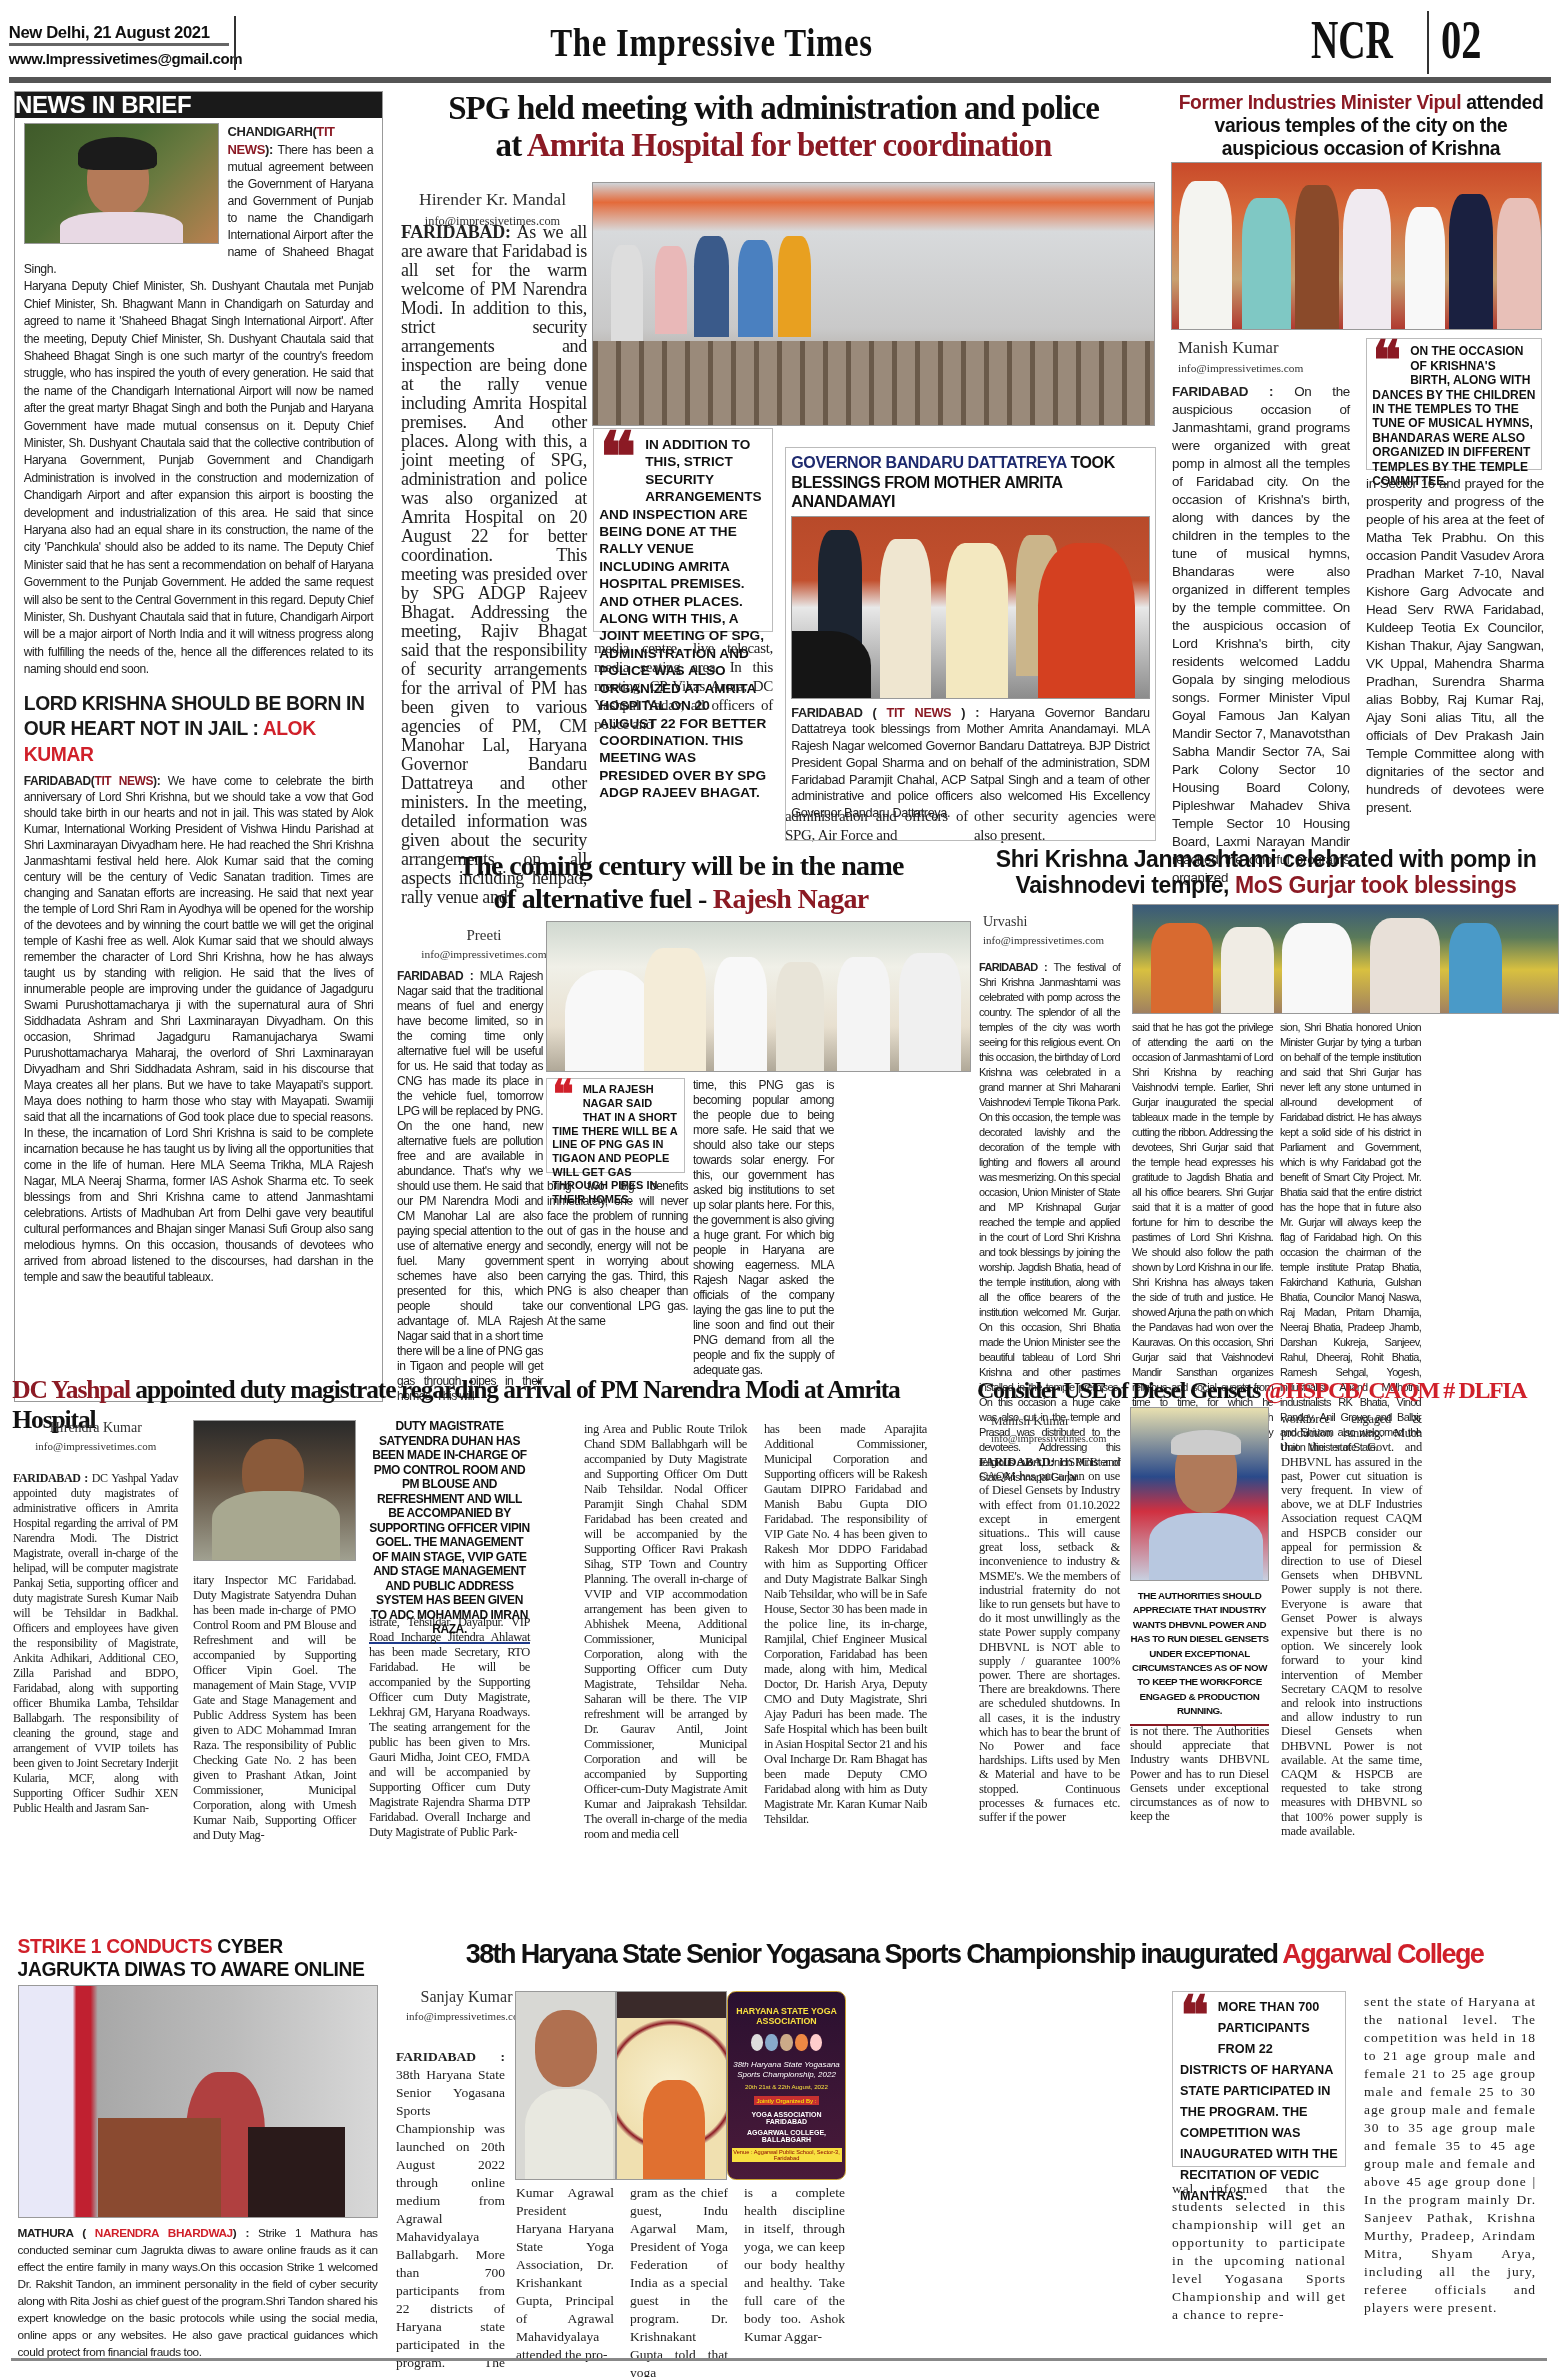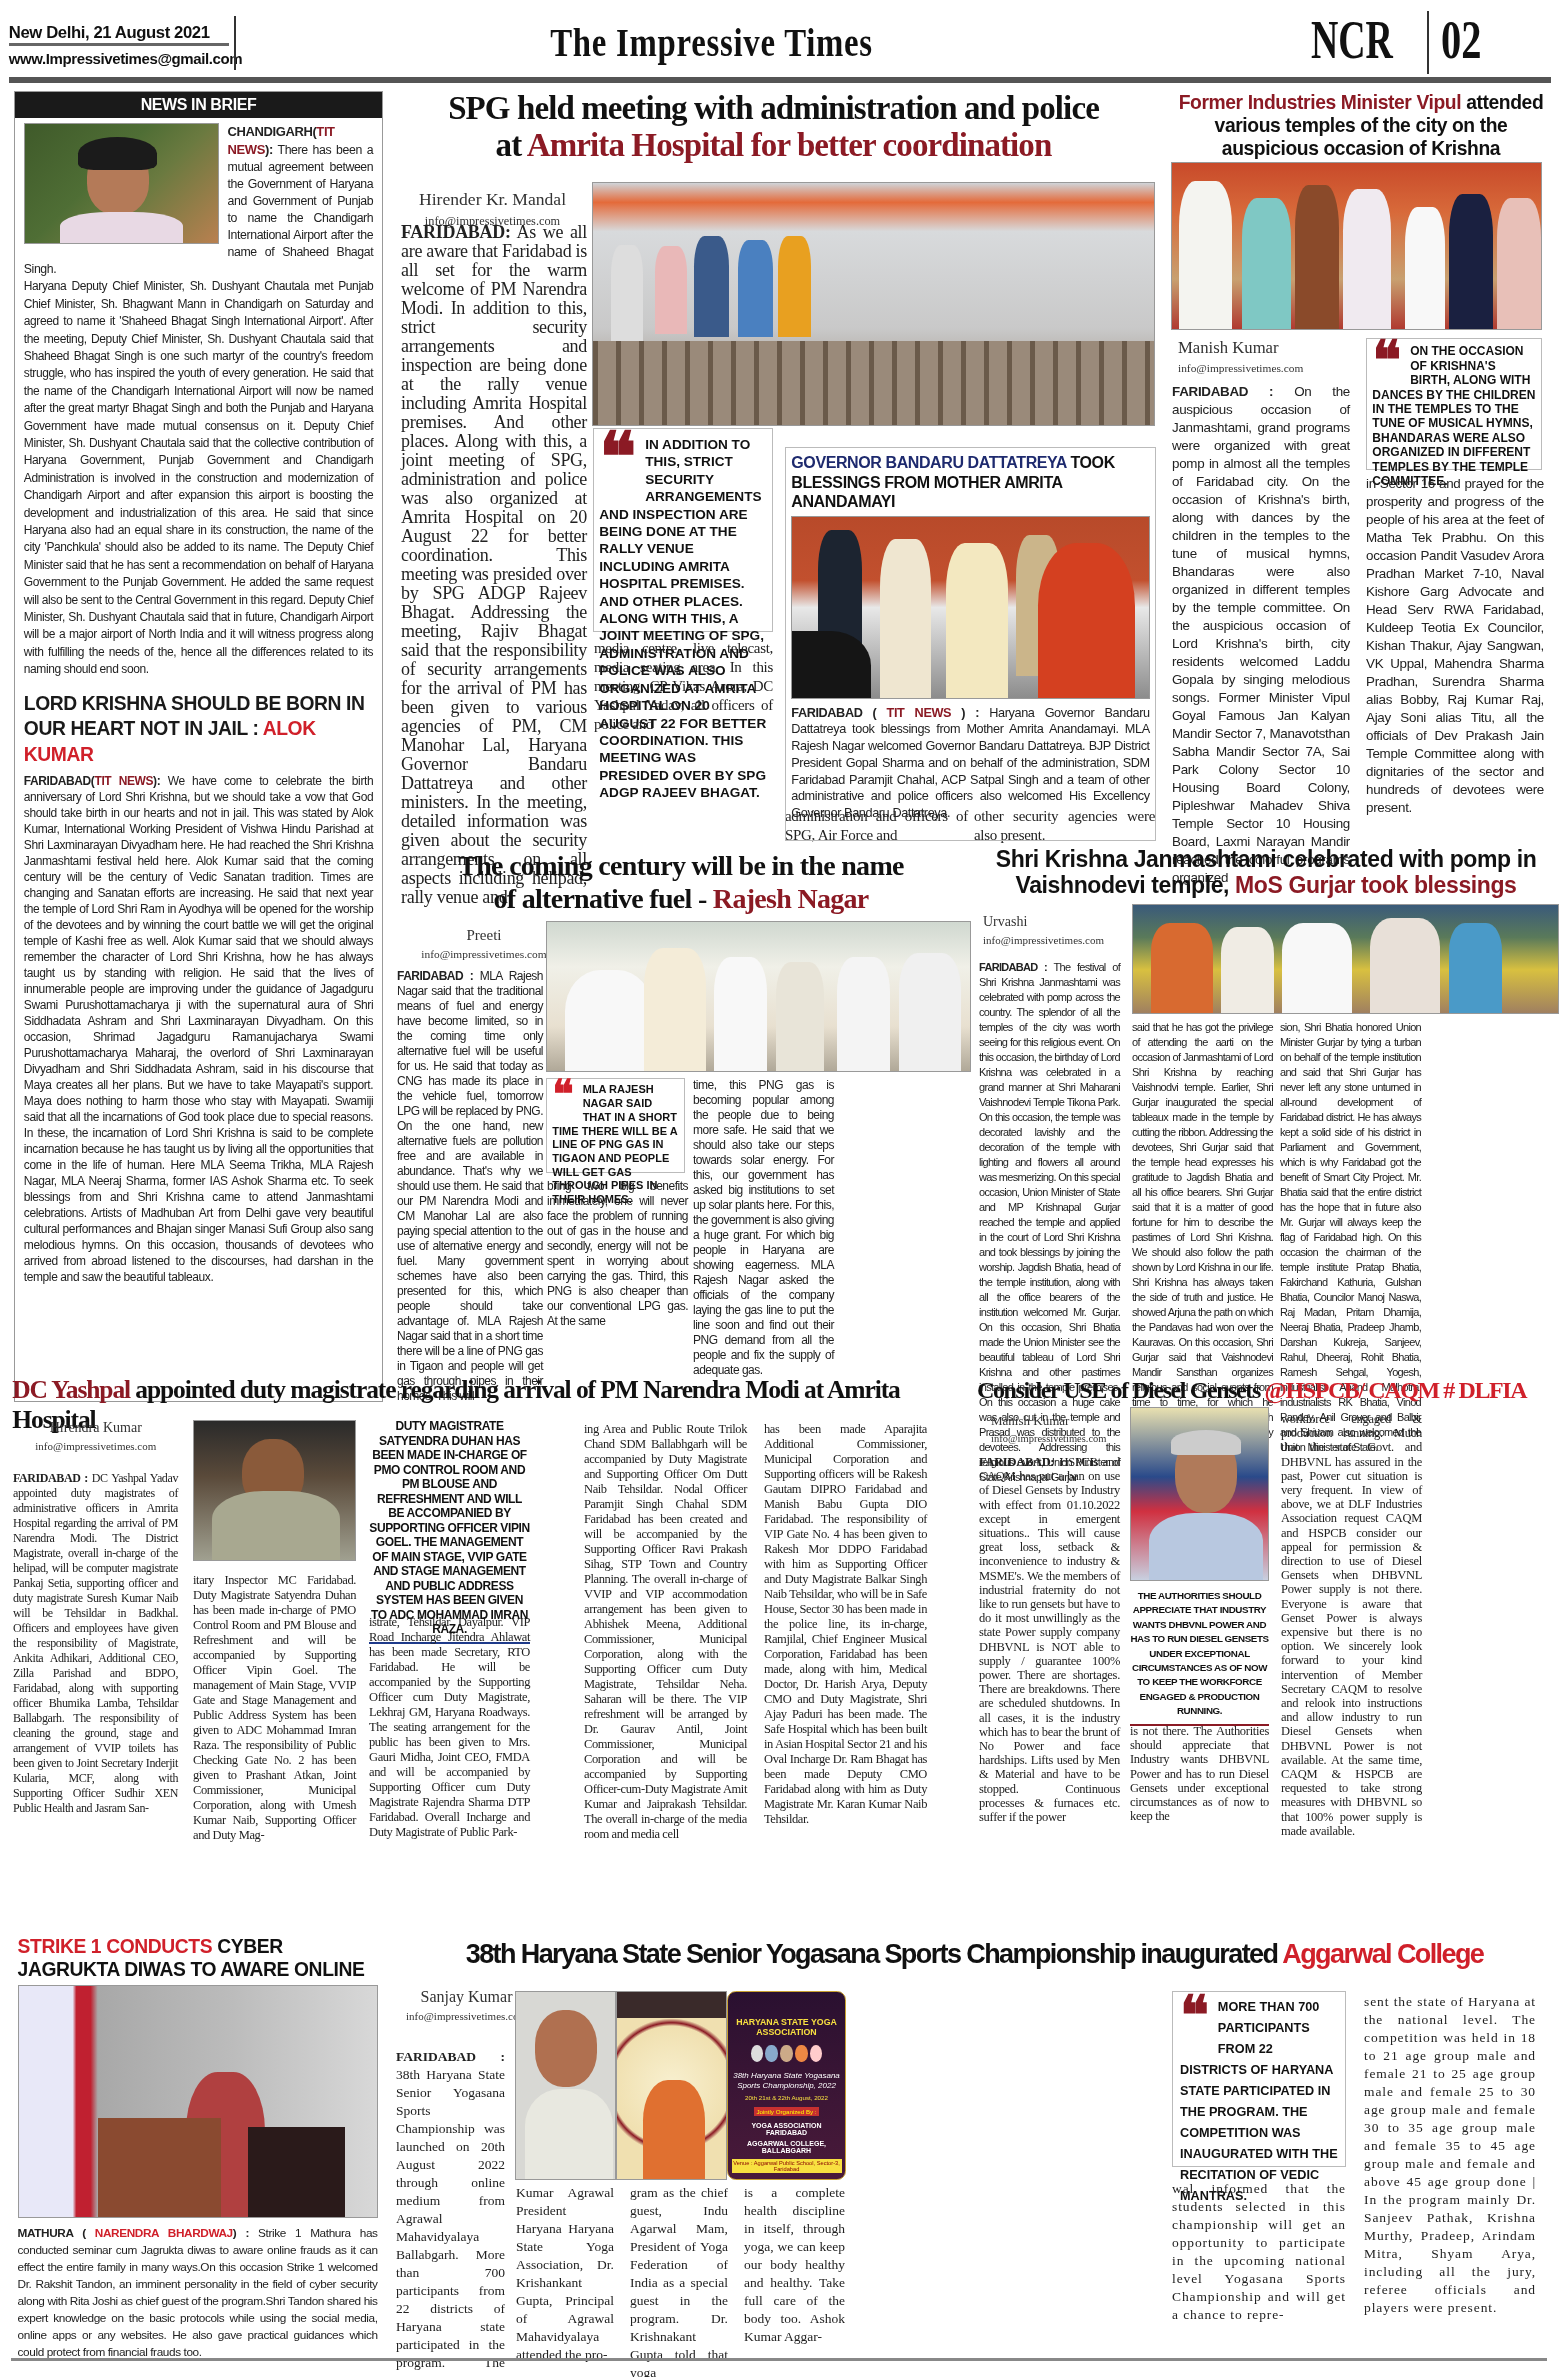--- a/index.html
+++ b/index.html
@@ -31,21 +31,21 @@
 <div class="hr" style="left:8.8px;top:43px;width:220px;height:2.6px;background:#666"></div>
 <div class="abs cond" style="left:8.8px;top:50px;font-size:15px;font-weight:bold;color:#111">www.Impressivetimes@gmail.com</div>
 <div class="hr" style="left:234px;top:16px;width:1.8px;height:54px;background:#333"></div>
 <div class="abs serif" style="left:492px;top:19.3px;width:439px;text-align:center;font-size:40px;font-weight:bold;color:#111;transform:scaleX(0.82);transform-origin:center;letter-spacing:0.9px">The Impressive Times</div>
 <div class="abs serif" style="left:1311px;top:8.8px;font-size:54px;font-weight:bold;color:#111;transform:scaleX(0.7);transform-origin:left">NCR</div>
 <div class="hr" style="left:1427px;top:10.5px;width:1.8px;height:63px;background:#333"></div>
 <div class="abs serif" style="left:1441px;top:8.8px;font-size:54px;font-weight:bold;color:#111;transform:scaleX(0.75);transform-origin:left">02</div>
 <div class="hr" style="left:8.8px;top:77px;width:1542px;height:6.2px;background:#555"></div>
 
 <div class="abs" style="left:14px;top:91px;width:369px;height:1311px;border:1.8px solid #999">
-  <div style="background:#1a1a1a;color:#fff;text-align:center;font-family:'Liberation Sans',sans-serif;font-weight:bold;font-size:16px;height:26px;line-height:26px;letter-spacing:-0.4px">NEWS IN BRIEF</div>
+  <div style="background:#1a1a1a;color:#fff;text-align:left;font-family:'Liberation Sans',sans-serif;font-weight:bold;font-size:24px;height:26px;line-height:26px;letter-spacing:-0.4px">NEWS IN BRIEF</div>
 
 
   <div style="position:relative;padding:5.3px 8.8px 0 8.8px">
     <div class="photo" style="position:relative;float:left;width:195px;height:121px;margin:0 8.8px 3.5px 0;background:linear-gradient(135deg,#3f5a2a 0%,#4f6e35 40%,#6b7a40 60%,#b98050 100%)">
       <div style="position:absolute;left:62px;top:21px;width:62px;height:70px;border-radius:45%;background:#b47a58"></div>
       <div style="position:absolute;left:53px;top:12.3px;width:79px;height:33px;border-radius:50% 50% 20% 20%;background:#1b1b1b"></div>
       <div style="position:absolute;left:35px;top:88px;width:123px;height:35px;border-radius:40% 40% 0 0;background:#e8d9e4"></div>
     </div>
     <div class="txt-sm" style="font-size:12.3px">
       <span class="lead" style="font-size:13px">CHANDIGARH(</span><span class="lead red" style="font-size:13px">TIT NEWS</span><span class="lead" style="font-size:13px">):</span>
@@ -237,21 +237,21 @@
 </div>
 <div class="photo" style="left:515px;top:1991px;width:101px;height:189px;background:#d8d8d4">
   <div style="position:absolute;left:19.3px;top:17.6px;width:62px;height:77px;border-radius:45%;background:#b07050"></div>
   <div style="position:absolute;left:8.8px;top:97px;width:88px;height:92px;border-radius:40% 40% 0 0;background:#e8e8e0"></div>
 </div>
 <div class="photo" style="left:616px;top:1991px;width:111px;height:189px;background:radial-gradient(circle at 50% 50%,#f8f0d0 0%,#f0e0b0 55%,#8b1a24 58%,#f0e0b0 62%)">
   <div style="position:absolute;left:0;top:0;width:111px;height:26px;background:#3a2a2a"></div>
   <div style="position:absolute;left:26px;top:88px;width:62px;height:101px;background:#e07030;border-radius:40% 40% 0 0"></div>
 </div>
 <div class="photo" style="left:727px;top:1991px;width:119px;height:189px;background:linear-gradient(180deg,#2a1030 0%,#4a1a3a 100%);border:1.8px solid #c8a030;border-radius:8.8px;padding:3.5px;color:#f8e040;text-align:center;font-family:'Liberation Sans',sans-serif">
-  <div style="font-weight:bold;font-size:8.8px;line-height:10.5px;margin-top:21px">HARYANA STATE YOGA ASSOCIATION</div>
+  <div style="font-weight:bold;font-size:8.8px;line-height:10.5px;margin-top:10px">HARYANA STATE YOGA ASSOCIATION</div>
   <div style="margin:7px auto;height:19.3px;display:flex;justify-content:center;gap:2.6px">
     <span style="width:12.3px;height:17.6px;border-radius:50%;background:#ddd"></span>
       <span style="width:12.3px;height:17.6px;border-radius:50%;background:#8ac"></span>
       <span style="width:12.3px;height:17.6px;border-radius:50%;background:#ca8"></span>
       <span style="width:12.3px;height:17.6px;border-radius:50%;background:#e84"></span>
       <span style="width:12.3px;height:17.6px;border-radius:50%;background:#fcc"></span>
   </div>
   <div style="font-style:italic;font-size:8px;line-height:9.7px;color:#fff">38th Haryana State Yogasana Sports Championship, 2022</div>
   <div style="font-size:6.2px;margin-top:3.5px">20th 21st &amp; 22th August, 2022</div>
   <div style="font-size:6.2px;margin-top:2.6px;background:#c83030;color:#ff0;display:inline-block;padding:0.9px 2.6px">Jointly Organized By :</div>

